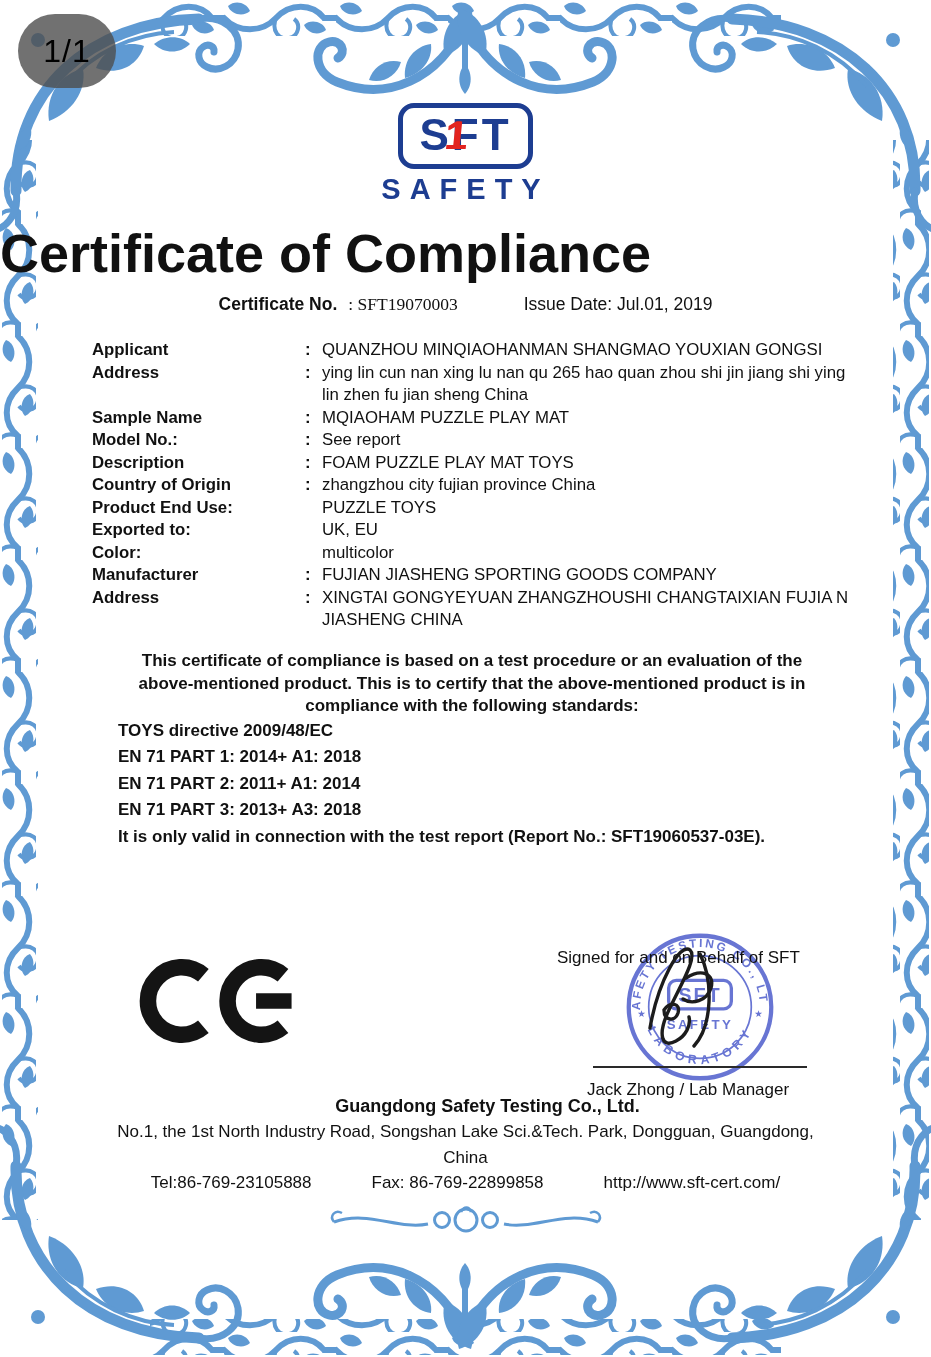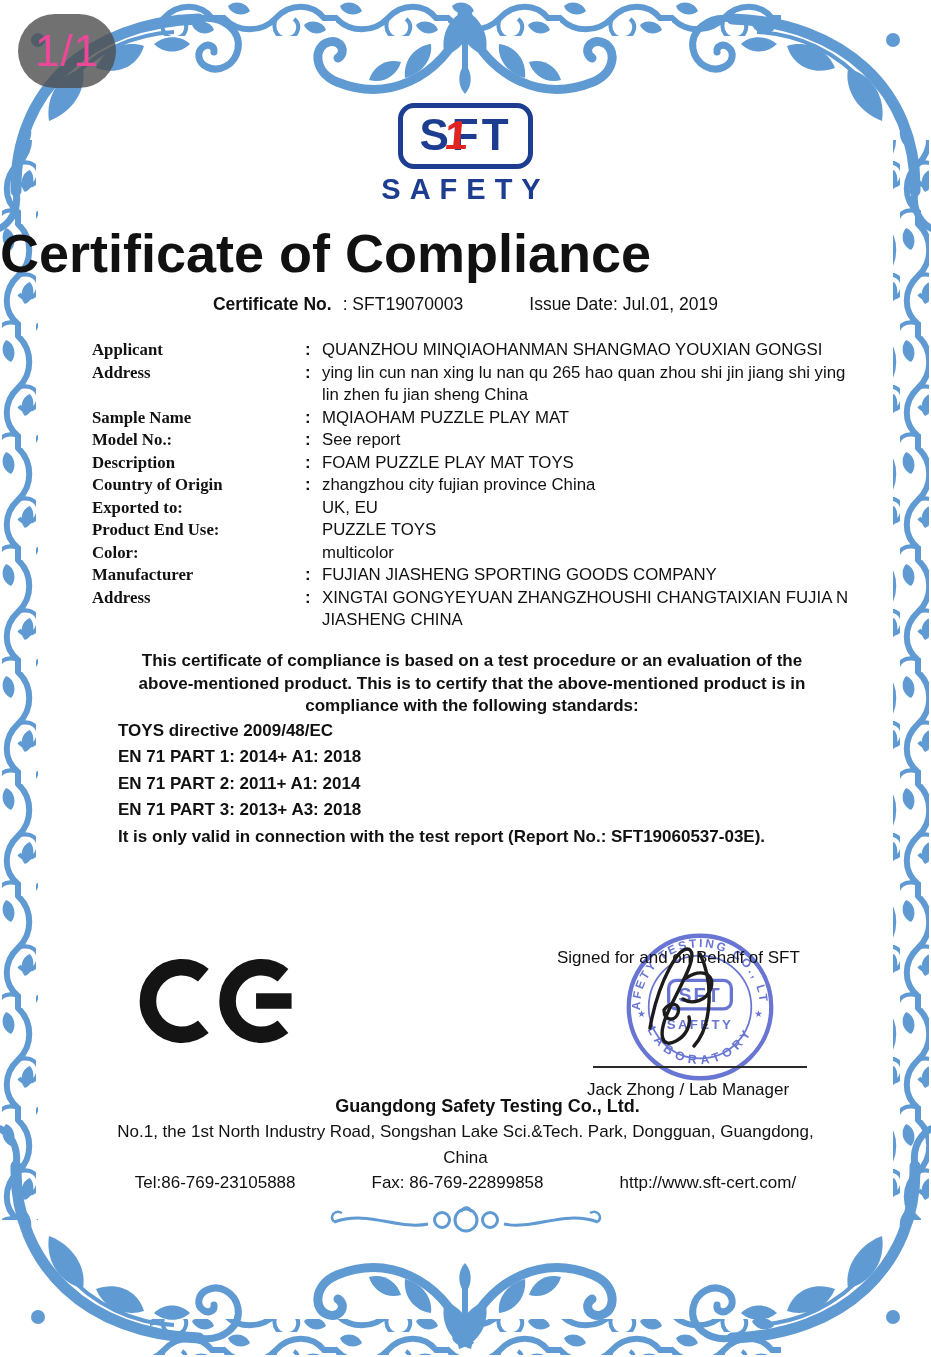--- a/index.html
+++ b/index.html
@@ -6,21 +6,21 @@
   .sheet{
     position:relative;width:931px;height:1357px;margin:0 auto;
     background:#ffffff;overflow:hidden;
     font-family:"Liberation Sans","DejaVu Sans",sans-serif;color:#111;
   }
   .frame{position:absolute;inset:0;pointer-events:none;}
   .page-badge{
     position:absolute;top:14px;left:18px;width:98px;height:74px;
     background:rgba(78,78,78,.8);border-radius:38px;
     display:flex;align-items:center;justify-content:center;
-    color:#ec4899;font-size:44px;z-index:6;letter-spacing:1px;
+    color:#000000;font-size:32px;z-index:6;letter-spacing:1px;
   }
   .logo-wrap{position:absolute;top:103px;left:0;right:0;text-align:center;z-index:2;}
   .logo-box{
     display:inline-block;border:5px solid #1d3d91;border-radius:16px;
     padding:1px 16px 3px 16px;position:relative;background:#fff;
   }
   .logo-letters{font-weight:bold;font-size:44px;color:#1d3d91;letter-spacing:3px;position:relative;line-height:52px;}
   .logo-one{
     position:absolute;left:42px;top:5px;color:#e22420;font-size:40px;font-weight:bold;
     transform:skewX(-6deg);z-index:3;text-shadow:1px 0 #e22420;
@@ -28,40 +28,40 @@
   .logo-sub{margin-top:4px;font-weight:bold;font-size:29px;color:#1d3d91;letter-spacing:9px;}
   .title{
     position:absolute;top:222px;left:0;right:0;text-align:left;
     font-size:54px;font-weight:bold;letter-spacing:0px;z-index:2;
   }
   .meta-row{
     position:absolute;top:294px;left:0;right:0;display:flex;justify-content:center;gap:66px;
     font-size:17.5px;z-index:2;
   }
   .meta-cert b{font-weight:bold;}
-  .meta-cert span{margin-left:11px;}
+  .meta-cert span{margin-left:11px;font-family:Liberation Serif, serif;}
   .fields{position:absolute;top:339px;left:92px;width:762px;z-index:2;}
   .frow{display:grid;grid-template-columns:213px 17px 1fr;line-height:22.5px;font-size:16.8px;}
-  .frow .lab{font-weight:bold;font-family:Liberation Serif, serif;}
+  .frow .lab{font-weight:bold;}
   .frow .sep{font-weight:bold;}
   .statement-block{position:absolute;top:650px;left:118px;width:708px;z-index:2;font-size:17px;font-weight:bold;}
   .statement{line-height:22.5px;text-align:center;}
   .directive{margin-top:2px;line-height:22.5px;}
   .std{margin-top:4px;line-height:22.5px;}
   .validity{margin-top:4px;line-height:22.5px;}
   .ce{position:absolute;top:931px;left:136px;z-index:2;}
   .signed-caption{position:absolute;top:948px;left:557px;font-size:17px;z-index:4;}
   .stamp{position:absolute;top:931px;left:624px;opacity:.92;z-index:3;}
   .signature{position:absolute;top:930px;left:620px;z-index:5;}
   .sig-line{position:absolute;top:1066px;left:593px;width:214px;border-top:2px solid #2a2a2a;z-index:4;}
   .signer{position:absolute;top:1072px;left:548px;width:280px;text-align:center;font-size:17px;z-index:4;margin-top:8px;}
   .footer-company{position:absolute;top:1096px;left:0;right:0;text-align:center;font-weight:bold;font-size:18px;z-index:2;padding-left:44px;}
   .footer-addr1{position:absolute;top:1122px;left:0;right:0;text-align:center;font-size:17px;z-index:2;}
   .footer-addr2{position:absolute;top:1148px;left:0;right:0;text-align:center;font-size:17px;z-index:2;}
-  .contact-row{position:absolute;top:1173px;left:0;right:0;display:flex;justify-content:center;gap:76px;font-size:17px;z-index:2;}
+  .contact-row{position:absolute;top:1173px;left:0;right:0;display:flex;justify-content:center;gap:60px;font-size:17px;z-index:2;}
   .divider{position:absolute;top:1202px;left:0;right:0;text-align:center;z-index:2;}
 </style>
 </head>
 <body>
 
 <div class="sheet">
 
   <svg class="frame" viewBox="0 0 931 1357" aria-hidden="true">
     <defs>
       <g id="curlTip">
@@ -168,28 +168,28 @@
       <div class="lab">Description</div>
         <div class="sep">:</div>
         <div class="val">FOAM PUZZLE PLAY MAT TOYS</div>
     </div>
     <div class="frow">
       <div class="lab">Country of Origin</div>
         <div class="sep">:</div>
         <div class="val">zhangzhou city fujian province China</div>
     </div>
     <div class="frow">
+      <div class="lab">Product End Use:</div>
+        <div class="sep"></div>
+        <div class="val">PUZZLE TOYS</div>
+    </div>
+    <div class="frow">
       <div class="lab">Exported to:</div>
         <div class="sep"></div>
         <div class="val">UK, EU</div>
-    </div>
-    <div class="frow">
-      <div class="lab">Product End Use:</div>
-        <div class="sep"></div>
-        <div class="val">PUZZLE TOYS</div>
     </div>
     <div class="frow">
       <div class="lab">Color:</div>
         <div class="sep"></div>
         <div class="val">multicolor</div>
     </div>
     <div class="frow">
       <div class="lab">Manufacturer</div>
         <div class="sep">:</div>
         <div class="val">FUJIAN JIASHENG SPORTING GOODS COMPANY</div>

